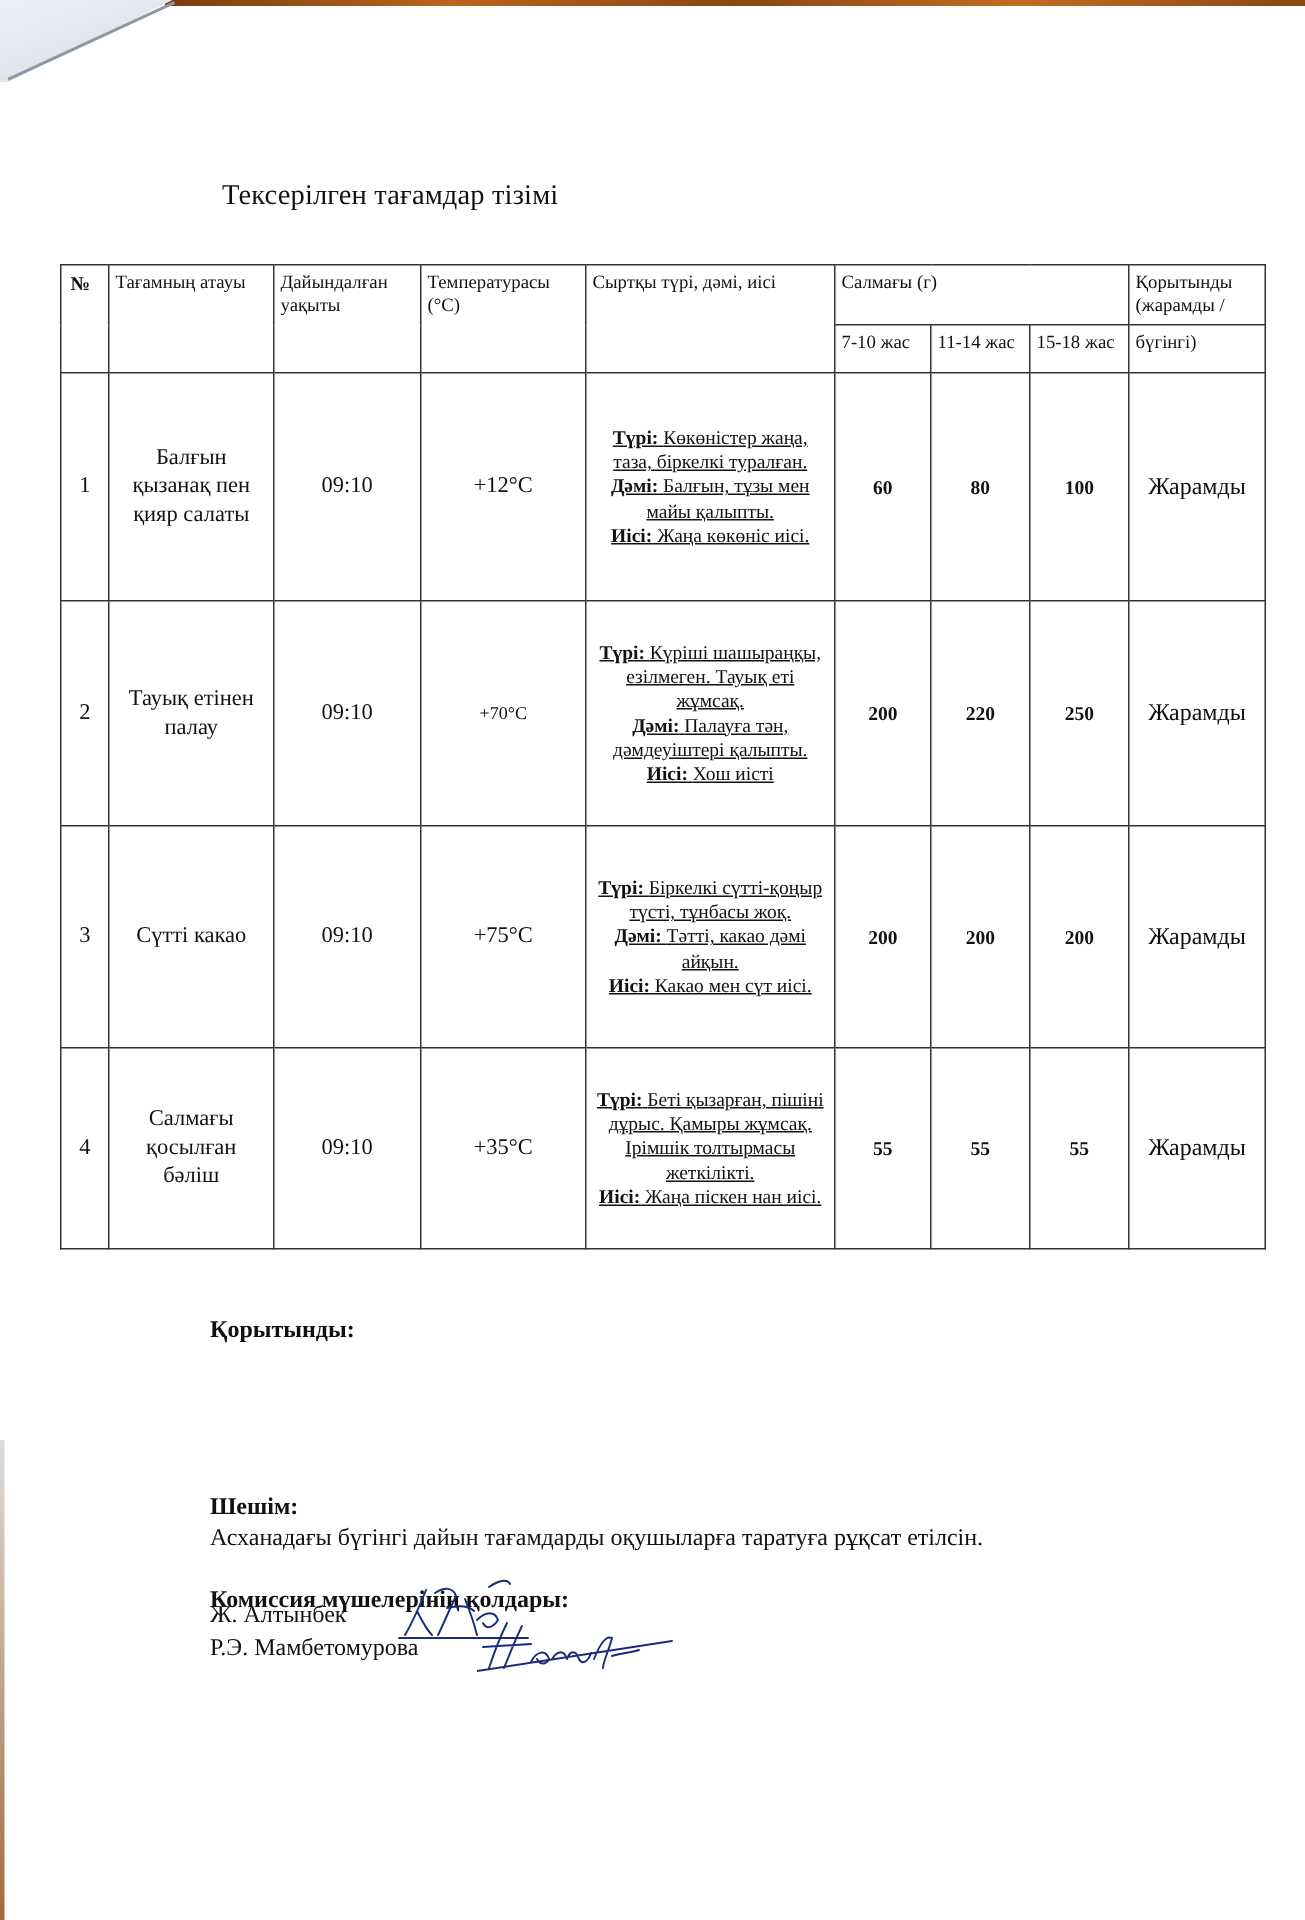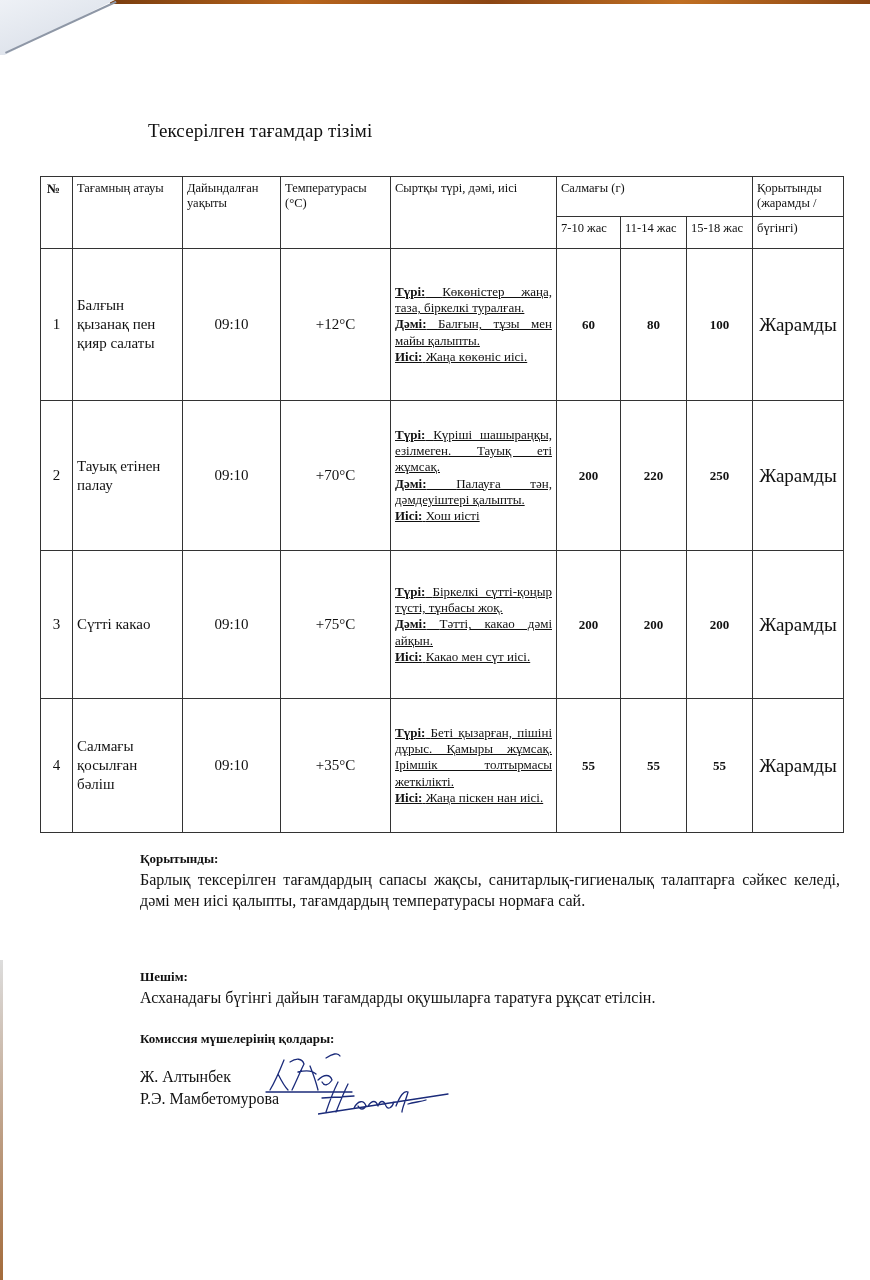--- a/index.html
+++ b/index.html
@@ -29,42 +29,42 @@
   .title {
     position:absolute; left:136px; top:120px;
     font-size:19px; font-weight:normal; letter-spacing:0.1px;margin-left:12px;
   }
   table.main {
     position:absolute; left:40px; top:176px; width:803px;
     border-collapse:collapse; table-layout:fixed;
     font-size:14px;
   }
   table.main td, table.main th {
-    border:1.3px solid #333; padding:0 4px; vertical-align:middle;
+    border:1.3px solid #333; padding:0 4px; vertical-align:middle;text-align:center;
   }
   table.main th {
     font-weight:normal; font-size:12.5px; text-align:left; vertical-align:top;
     line-height:15px; padding-top:4px;
   }
   th.small { font-size:12px; font-weight:bold; padding-top:2px; }
   td.center { text-align:center; }
   td.num { text-align:center; font-size:13px; font-weight:bold; }
   td.desc {
     vertical-align:top; text-align:justify; font-size:13px; line-height:16.3px;
     padding:2px 5px 2px 8px;
     text-decoration:underline;
   }
   td.name { font-size:15px; line-height:19px; padding-left:10px; }
   td.idx { text-align:center; font-size:15px; padding:0; }
-  td.result { font-size:19px; text-align:center;margin-left:44px; }
+  td.result { font-size:16px; text-align:center;margin-left:44px; }
   .lbl { font-weight:bold; }
   .section {
     position:absolute; left:140px; font-size:16px; line-height:21px; width:700px;
   }
-  .section .head { font-weight:bold; font-size:13px; }
+  .section .head { font-weight:bold; font-size:16px;margin-top:28px; }
   .body-text { text-align:justify; }
   .sig-line { position:absolute; left:140px; font-size:16px; }
   svg.signature { position:absolute; }
 </style>
 </head>
 <body>
 
 <div class="wood-top"></div>
 <div class="page-fold"></div>
 <div class="fold-edge"></div>
@@ -119,21 +119,21 @@
       <td class="num">60</td>
       <td class="num">80</td>
       <td class="num">100</td>
       <td class="result">Жарамды</td>
     </tr>
 
     <tr style="height:150px">
       <td class="idx">2</td>
       <td class="name">Тауық етінен палау</td>
       <td class="center" style="font-size:15px">09:10</td>
-      <td class="center" style="font-size:15px">+70°С</td>
+      <td class="center" style="font-size:12px">+70°С</td>
       <td class="desc">
         <span class="lbl">Түрі:</span>
         <span>Күріші шашыраңқы, езілмеген. Тауық еті жұмсақ.</span><br>
         <span class="lbl">Дәмі:</span>
         <span>Палауға тән, дәмдеуіштері қалыпты.</span><br>
         <span class="lbl">Иісі:</span>
         <span>Хош иісті</span>
       </td>
       <td class="num">200</td>
       <td class="num">220</td>
@@ -174,21 +174,20 @@
       <td class="num">55</td>
       <td class="num">55</td>
       <td class="num">55</td>
       <td class="result">Жарамды</td>
     </tr>
   </tbody>
 </table>
 
 <div class="section" style="top:848px">
   <div class="head">Қорытынды:</div>
-  <div class="body-text">Барлық тексерілген тағамдардың сапасы жақсы, санитарлық-гигиеналық талаптарға сәйкес келеді, дәмі мен иісі қалыпты, тағамдардың температурасы нормаға сай.</div>
 </div>
 
 <div class="section" style="top:966px">
   <div class="head">Шешім:</div>
   <div class="body-text">Асханадағы бүгінгі дайын тағамдарды оқушыларға таратуға рұқсат етілсін.</div>
 </div>
 
 <div class="section" style="top:1028px">
   <div class="head">Комиссия мүшелерінің қолдары:</div>
 </div>

